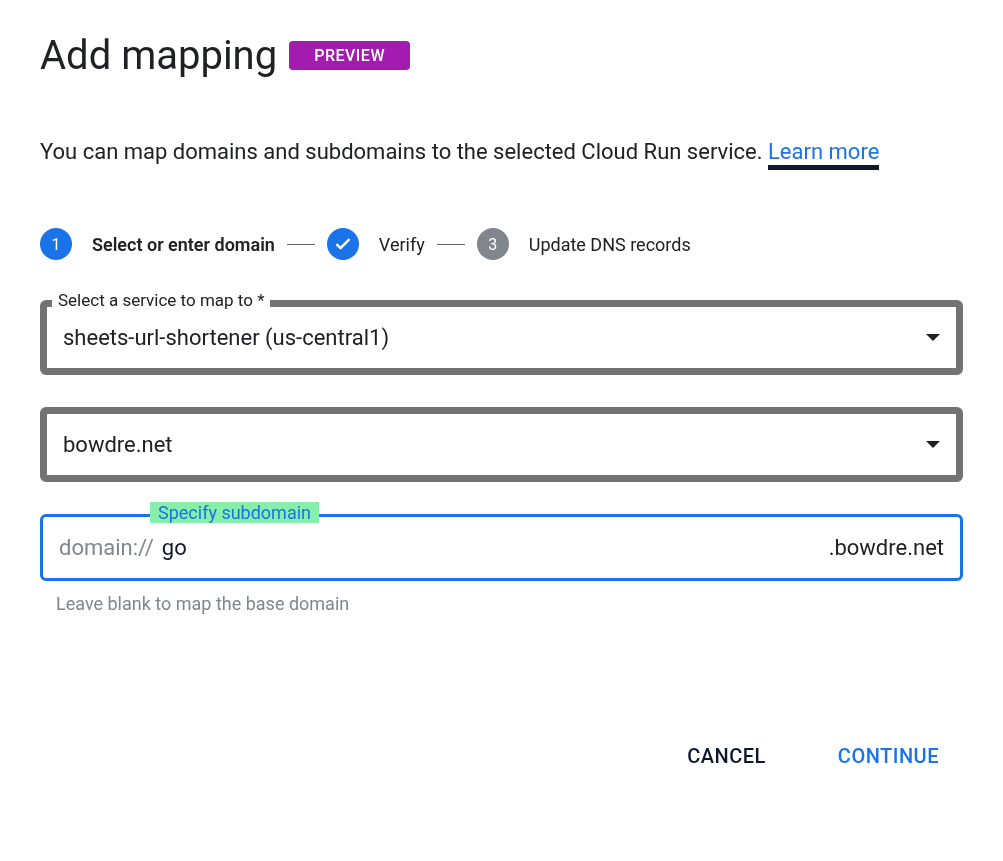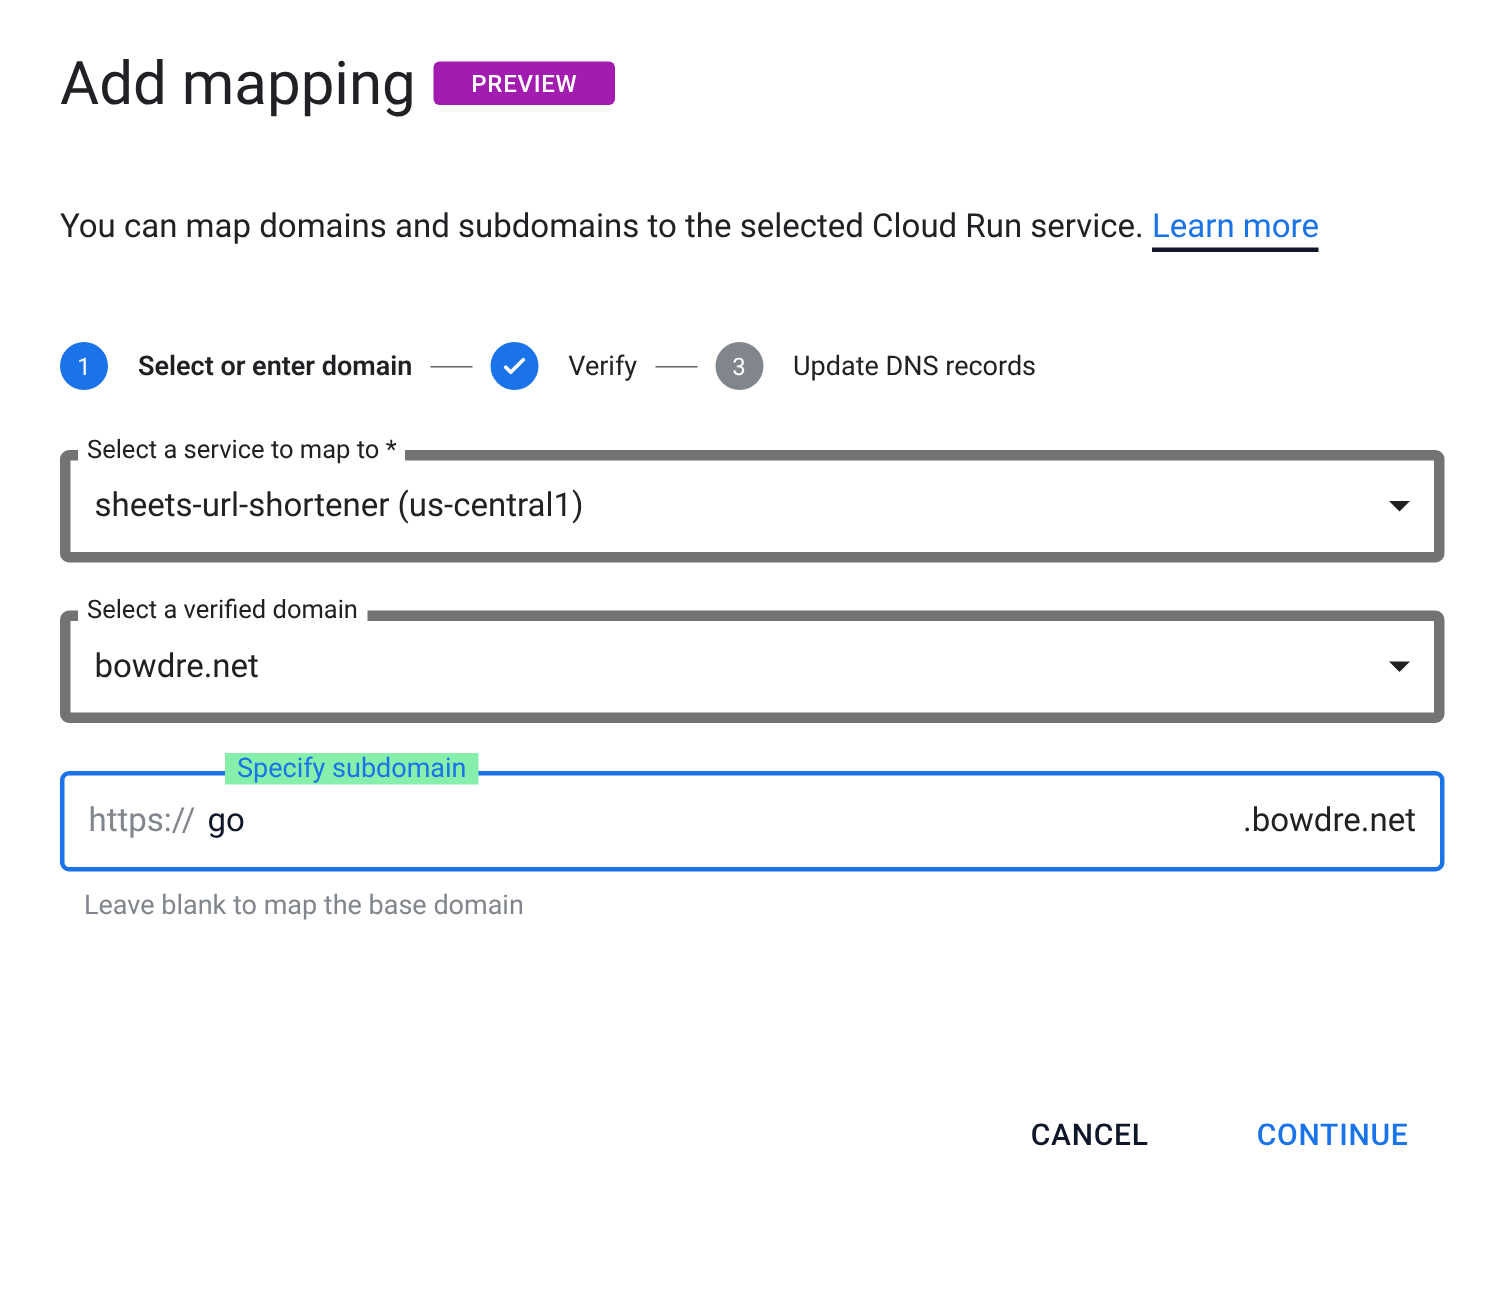--- a/index.html
+++ b/index.html
@@ -38,21 +38,21 @@
     }
     .description {
       font-size: 22px;
       color: #202124;
       margin-bottom: 60px;
       line-height: 1.5;
     }
     .learn-more {
       color: #1a73e8;
       text-decoration: none;
-      border-bottom: 3px solid #0f172a;
+      border-bottom: 5px solid #0f172a;
       padding-bottom: 1px;
     }
     .stepper {
       display: flex;
       align-items: center;
       gap: 12px;
       margin-bottom: 40px;
     }
     .step {
       display: flex;
@@ -236,31 +236,30 @@
 
 <div class="form-field">
   <span class="form-field-label">Select a service to map to *</span>
   <div class="select-wrapper">
     <span class="select-value">sheets-url-shortener (us-central1)</span>
     <span class="dropdown-arrow"></span>
   </div>
 </div>
 
 <div class="form-field">
-  <span class="form-field-label">Select a verified domain</span>
   <div class="select-wrapper">
     <span class="select-value">bowdre.net</span>
     <span class="dropdown-arrow"></span>
   </div>
 </div>
 
 <div class="subdomain-field">
   <span class="subdomain-label">Specify subdomain</span>
   <div class="subdomain-wrapper">
-    <span class="subdomain-prefix">https://</span>
+    <span class="subdomain-prefix">domain://</span>
     <input type="text" class="subdomain-input" value="go" style="">
     <span class="subdomain-suffix">.bowdre.net</span>
   </div>
 </div>
 <p class="helper-text">Leave blank to map the base domain</p>
 
 <div class="button-row">
   <button class="btn btn-cancel">CANCEL</button>
   <button class="btn btn-continue">CONTINUE</button>
 </div>

